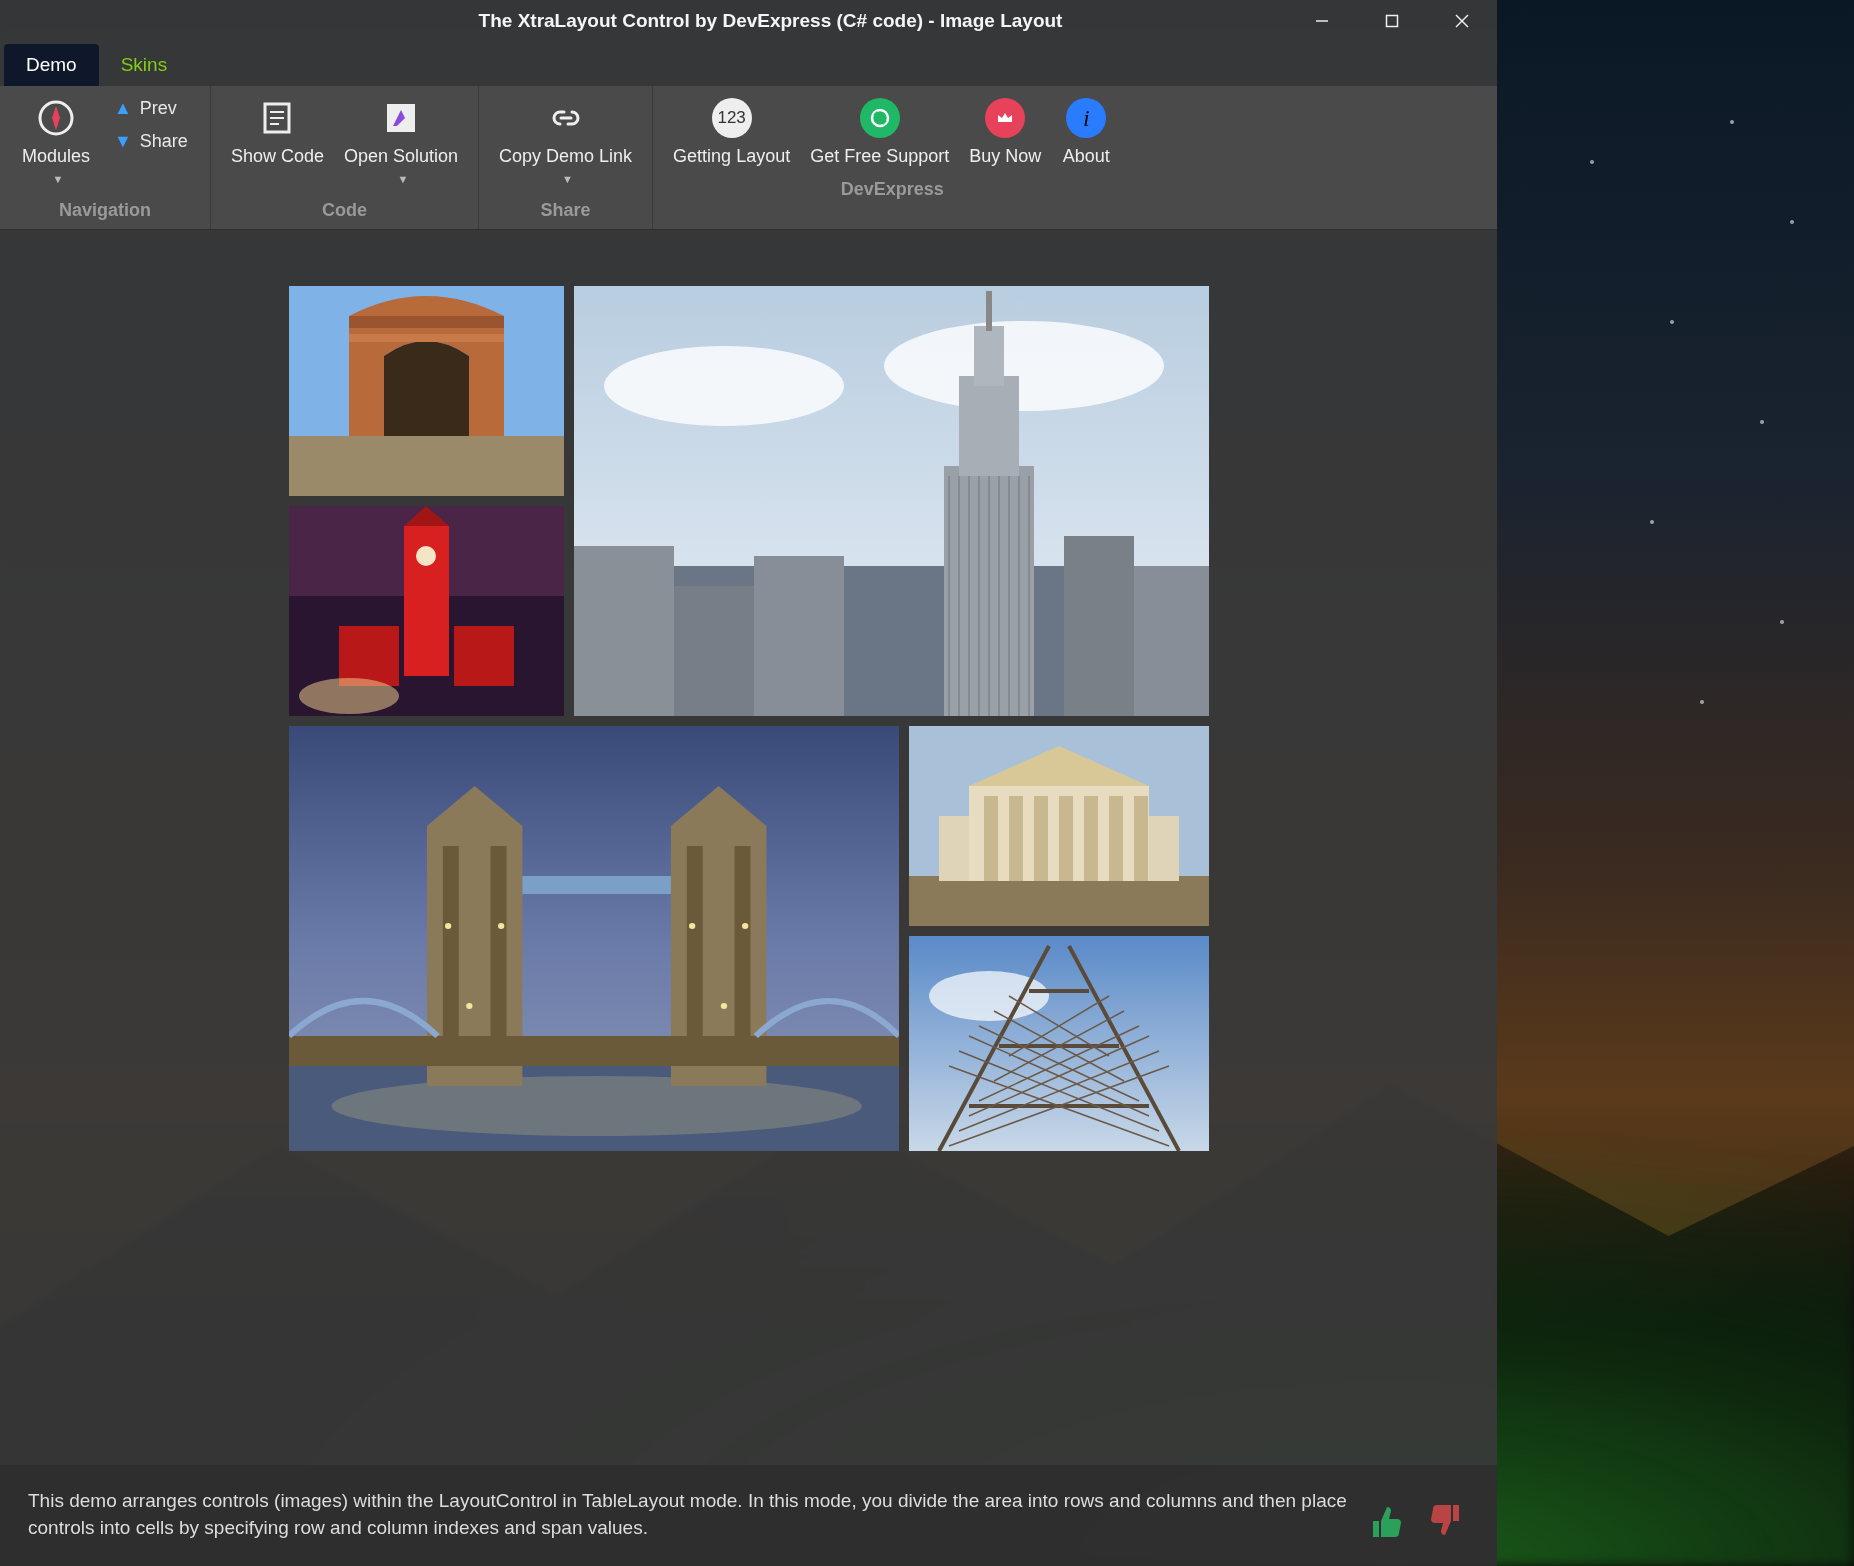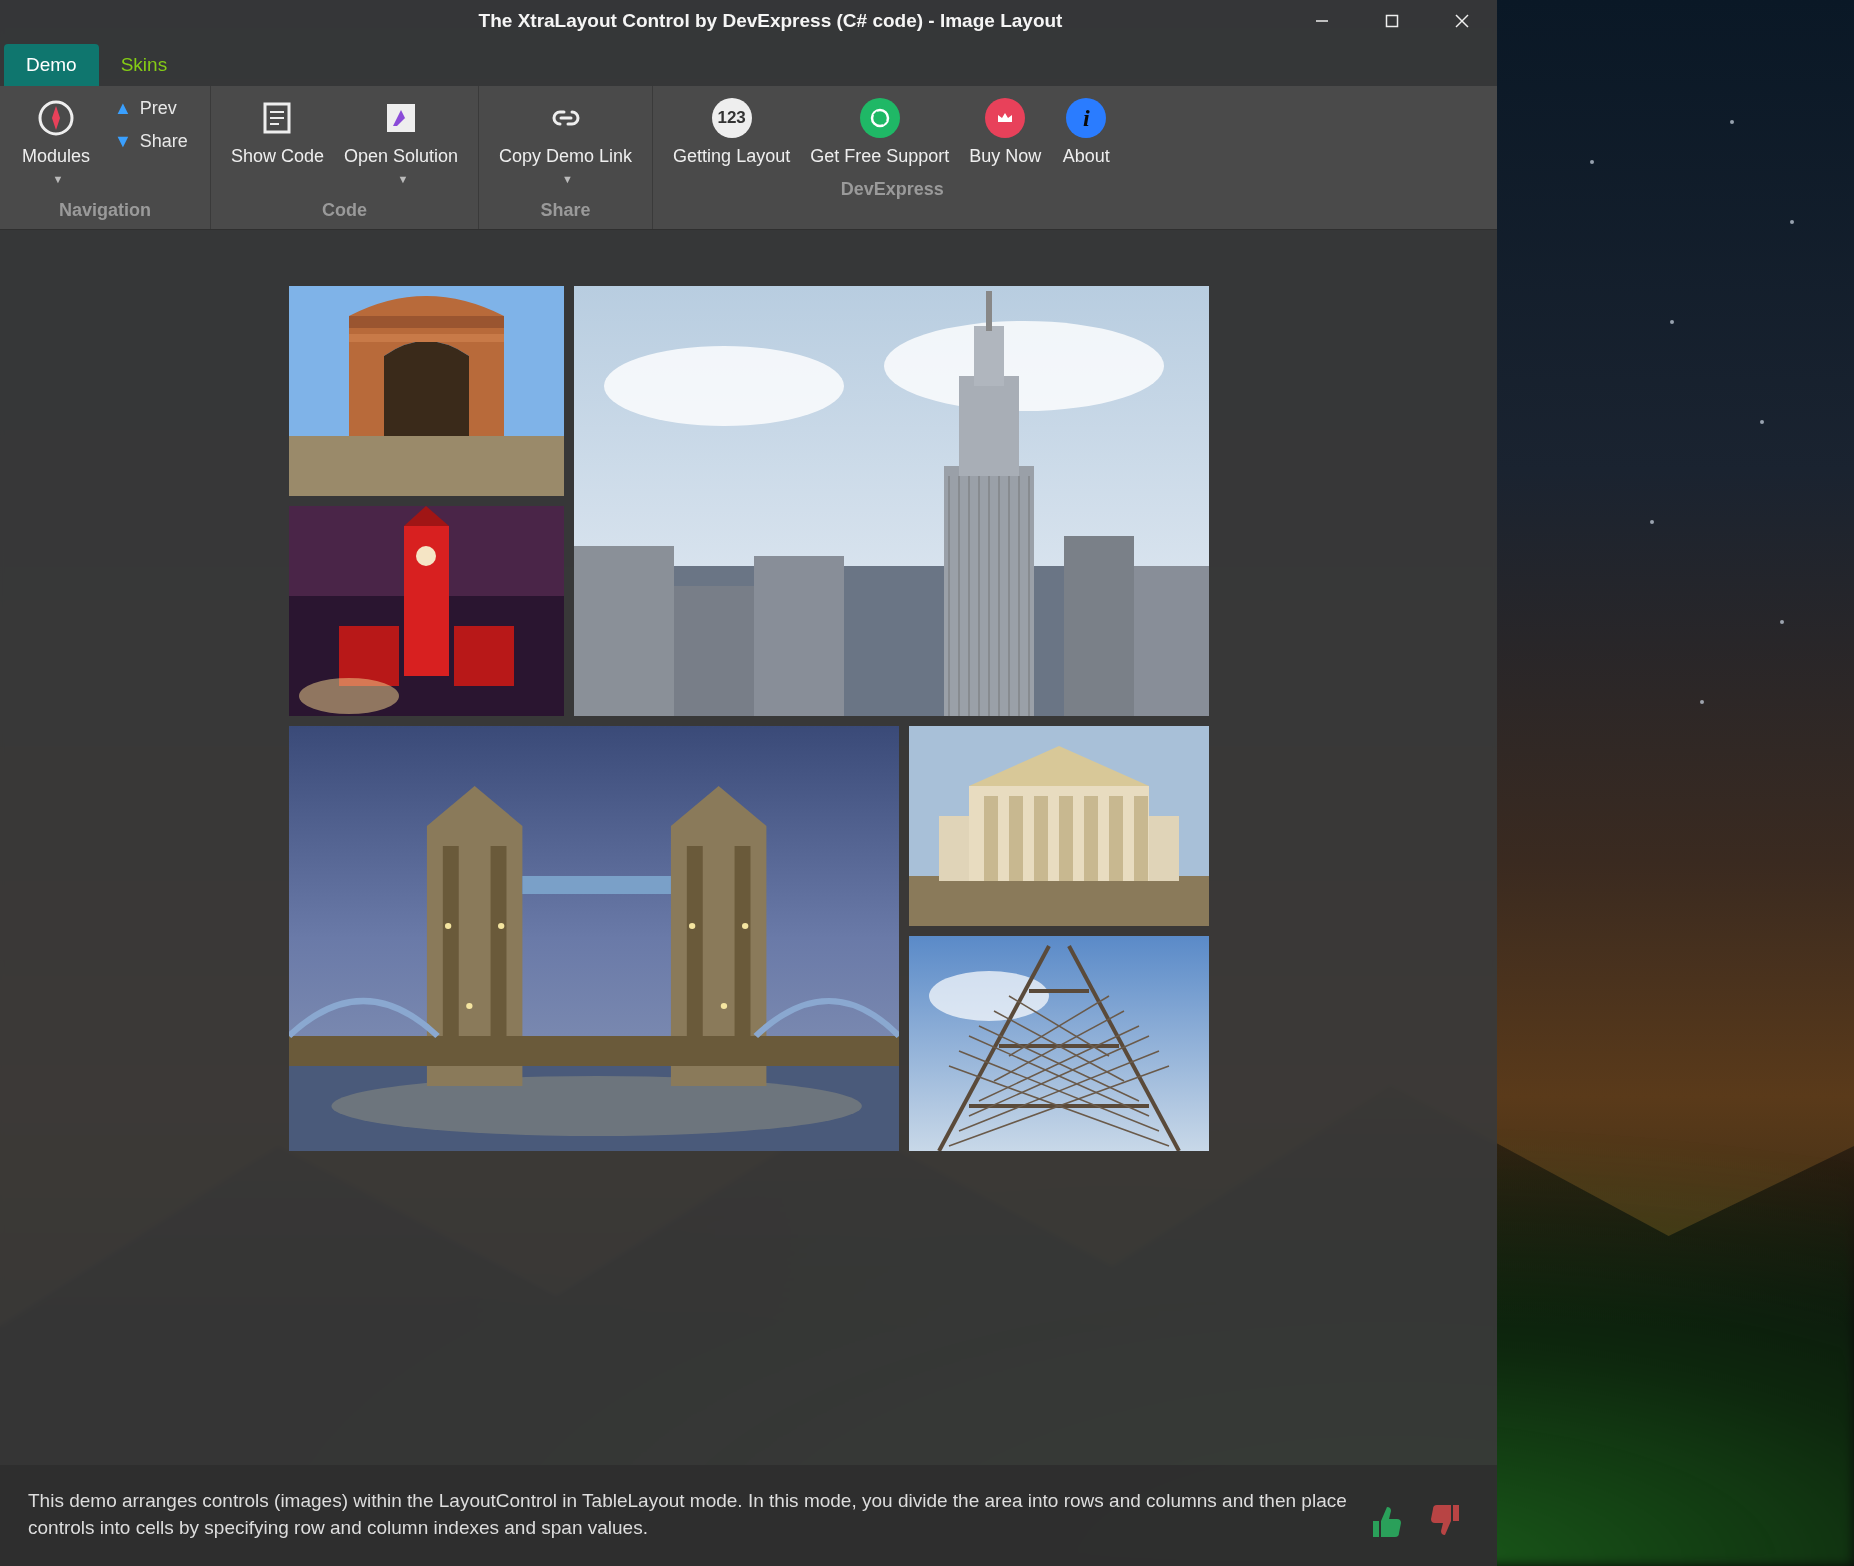--- a/index.html
+++ b/index.html
@@ -24,21 +24,21 @@
     backdrop-filter: blur(2px);
     display: flex; flex-direction: column;
     color: #e8e8e8;
   }
   .titlebar { height: 42px; display:flex; align-items:center; justify-content:center; position:relative;padding-left:44px; }
   .titlebar .title { font-size:19px; font-weight:600; color:#f5f5f5; }
   .win-controls { position:absolute; right:0; top:0; display:flex; }
   .win-btn { width:70px; height:42px; display:flex; align-items:center; justify-content:center; color:#e8e8e8; }
   .tabs { height:44px; display:flex; align-items:flex-end; padding-left:4px; }
   .tab { padding:10px 22px 10px 22px; font-size:19px; color:#84cc16; }
-  .tab.active { background:#0f766e; border-radius:4px 4px 0 0; color:#fff; }
+  .tab.active { background:#0f172a; border-radius:4px 4px 0 0; color:#fff; }
   .ribbon { background:#4a4a4a; display:flex; border-bottom:1px solid #2f2f2f; }
   .ribbon-group { display:flex; flex-direction:column; align-items:center; padding:6px 10px 4px 10px; border-right:1px solid #3a3a3a; }
   .ribbon-group:last-child { border-right:none; }
   .ribbon-items { display:flex; align-items:flex-start; }
   .ribbon-item { display:flex; flex-direction:column; align-items:center; justify-content:flex-start; padding:6px 10px; min-width:92px; text-align:center; font-size:18px; color:#eee; gap:8px; }
   .ribbon-item .icon { width:40px; height:40px; display:flex; align-items:center; justify-content:center; }
   .ribbon-group-label { font-size:18px; color:#9a9a9a; padding:6px 0 4px 0; font-weight:600; }
   .nav-sub { display:flex; flex-direction:column; gap:12px; align-items:flex-start; padding:6px 12px; }
   .nav-sub-row { display:flex; align-items:center; gap:8px; font-size:18px; }
   .caret { font-size:11px; color:#bbb; margin-left:4px; }
@@ -52,21 +52,21 @@
   .t-esb   { grid-column:2 / span 2; grid-row:1 / span 2; }
   .t-bridge{ grid-column:1 / span 2; grid-row:3 / span 2; }
   .t-bolsh { grid-column:3; grid-row:3; }
   .t-eiffel{ grid-column:3; grid-row:4; }
 
   .footer { background:rgba(45,45,45,0.85); padding:22px 28px; display:flex; align-items:flex-start; }
   .footer-text { flex:1; font-size:19px; line-height:1.45; color:#ddd; }
   .footer-text p { margin-bottom:2px; }
   .feedback { display:flex; gap:18px; align-items:center; padding-top:12px; }
   .thumb { width:44px; height:44px; }
-  .circ { display:inline-flex; width:40px; height:40px; border-radius:50%; align-items:center; justify-content:center; font-weight:700; font-size:17px; }
+  .circ { display:inline-flex; width:40px; height:40px; border-radius:50%; align-items:center; justify-content:center; font-weight:400; font-size:17px; }
 </style>
 </head>
 <body>
 
 <div class="stars">
   <div class="star" style="top:120px; right:120px"></div>
   <div class="star" style="top:220px; right:60px"></div>
   <div class="star" style="top:320px; right:180px"></div>
   <div class="star" style="top:420px; right:90px"></div>
   <div class="star" style="top:520px; right:200px"></div>

